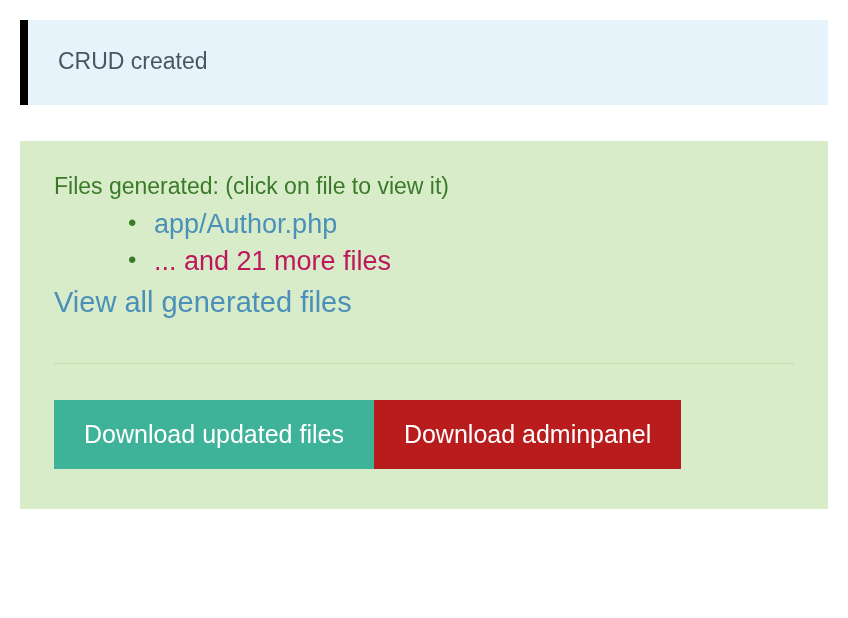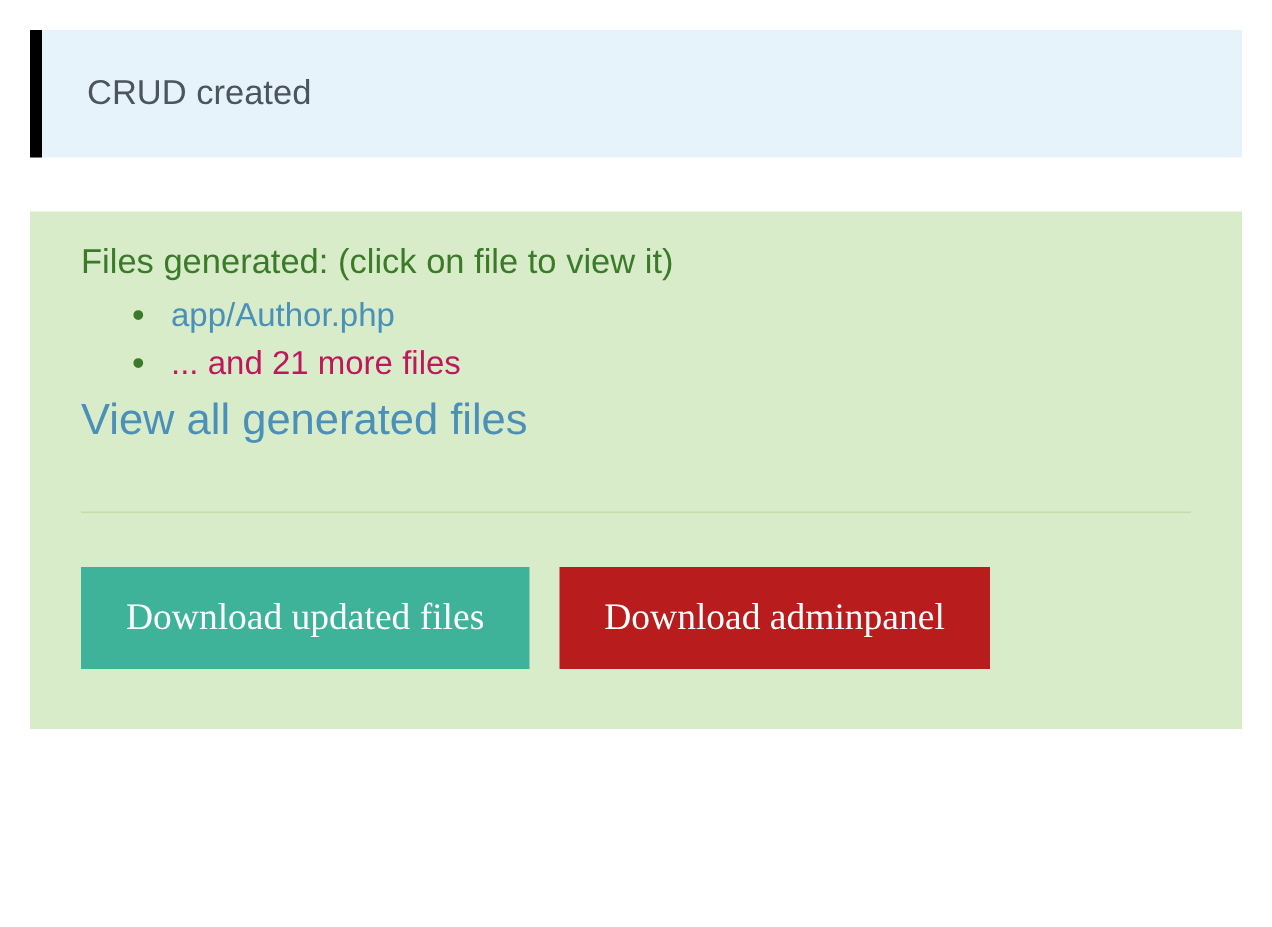--- a/index.html
+++ b/index.html
@@ -16,36 +16,37 @@
     .info-banner {
       background: #e7f3fb;
       border-left: 8px solid #000000;
       padding: 28px 30px 30px 30px;
       color: #4a5560;
       font-size: 23px;
       margin-bottom: 36px;
     }
     .success-panel {
       background: #d9ecca;
-      padding: 20px 34px 40px 34px;
+      padding: 32px 34px 40px 34px;
     }
     .files-heading {
       color: #3a7a28;
       font-size: 23px;
       margin-bottom: 6px;
     }
     .file-list {
       list-style: none;
       padding-left: 60px;
       margin-bottom: 6px;
     }
     .file-list li {
       position: relative;
       padding: 3px 0;
-      font-size: 22px;
+      font-size: 27px;
+      margin-left: 40px;
     }
     .file-list li::before {
       content: "•";
       position: absolute;
       left: -26px;
       top: 3px;
       color: #3a7a28;
       font-size: 24px;
     }
     .file-link {
@@ -63,22 +64,20 @@
       font-size: 29px;
       cursor: pointer;
     }
     .divider {
       border: none;
       border-top: 1px solid #c3dca9;
       margin: 44px 0 36px 0;
     }
     .button-row {
       display: flex;
-      gap: 20px;
-      font-family: Liberation Serif, serif;
     }
     .btn {
       border: none;
       color: #ffffff;
       font-size: 25px;
       padding: 20px 30px;
       cursor: pointer;
       font-family: inherit;
     }
     .btn-teal {

